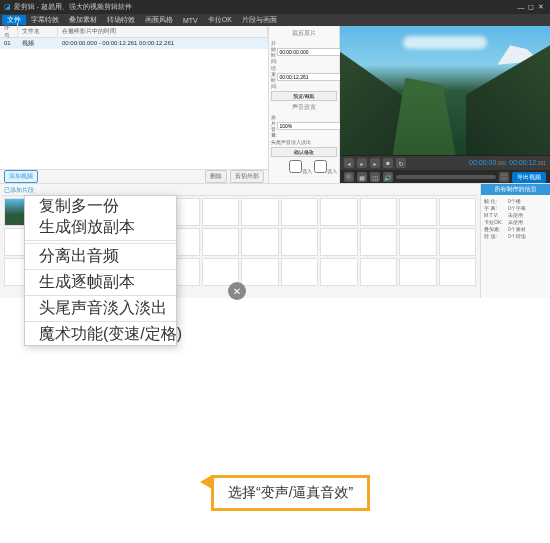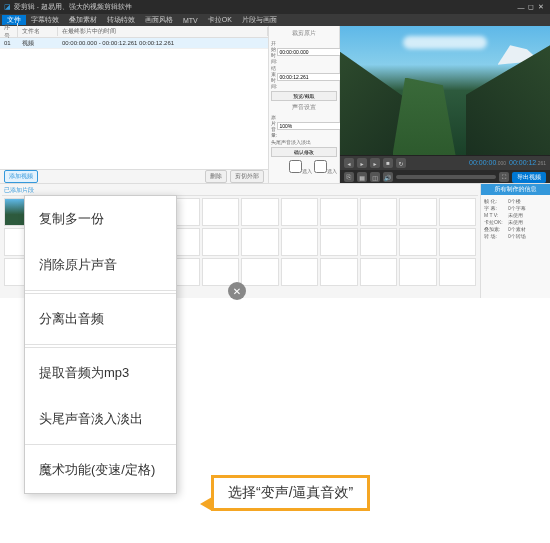--- a/index.html
+++ b/index.html
@@ -55,25 +55,25 @@
 .sb-cell{aspect-ratio:4/3;background:#fff;border:1px solid #e0e0e0}
 .sb-cell.has-video{background:linear-gradient(180deg,#5eb8e8 0%,#2d5a3d 60%);position:relative;z-index:1}
 .sb-info{width:70px;background:#f8f8f8;border-left:1px solid #ddd;font-size:5px;padding:3px;color:#666}
 .sb-info .info-title{background:#3498db;color:#fff;text-align:center;padding:1px;font-size:6px;margin:-3px -3px 3px -3px}
 .sb-info .info-row{margin:1px 0;display:flex}
 .sb-info .info-label{width:24px}
 .close-circle{position:absolute;left:228px;top:98px;width:18px;height:18px;background:#888;border-radius:50%;display:flex;align-items:center;justify-content:center;color:#fff;font-size:10px;cursor:pointer;z-index:5}
 
 
 .context-menu{position:absolute;left:24px;top:195px;width:153px;background:#fff;border:1px solid #ccc;box-shadow:2px 2px 8px rgba(0,0,0,0.2);z-index:100}
-.context-menu .cm-item{padding:14px 14px;font-size:13px;color:#333;cursor:pointer;white-space:nowrap}
+.context-menu .cm-item{padding:0 14px;font-size:16px;color:#333;cursor:pointer;white-space:nowrap}
 .context-menu .cm-sep{height:1px;background:#e0e0e0;margin:2px 0}
 
 
-.callout{position:absolute;left:200px;top:475px;display:flex;align-items:flex-end;z-index:99}
+.callout{position:absolute;left:200px;top:475px;display:flex;align-items:flex-start;z-index:99}
 .callout .arrow{width:0;height:0;border-top:7px solid transparent;border-bottom:7px solid transparent;border-right:12px solid #f5a623;margin-right:-1px}
 .callout .label{background:#fff;border:3px solid #f5a623;padding:6px 14px;font-size:14px;color:#333;font-weight:500}
 </style>
 </head>
 <body>
 
 <div class="app">
   <div class="titlebar">
     <span class="logo">◪</span>
     <span>爱剪辑</span>
@@ -239,27 +239,27 @@
       <div class="info-row">
           <span class="info-label">转 场:</span>
           <span>0个转场</span>
         </div>
     </div>
   </div>
 </div>
 
 <div class="context-menu" id="ctx-menu">
     <div class="cm-item">复制多一份</div>
-    <div class="cm-item">消除原片声音</div>
+    <div class="cm-item">生成倒放副本</div>
     <div class="cm-sep"></div>
     <div class="cm-sep"></div>
     <div class="cm-item">分离出音频</div>
     <div class="cm-sep"></div>
-    <div class="cm-sep"></div>
-    <div class="cm-item">提取音频为mp3</div>
+    <div class="cm-item">生成逐帧副本</div>
+    <div class="cm-sep"></div>
     <div class="cm-item">头尾声音淡入淡出</div>
     <div class="cm-sep"></div>
     <div class="cm-item">魔术功能(变速/定格)</div>
   </div>
 
 <div class="callout">
   <div class="arrow"></div>
   <div class="label">选择“变声/逼真音效”</div>
 </div>
 

